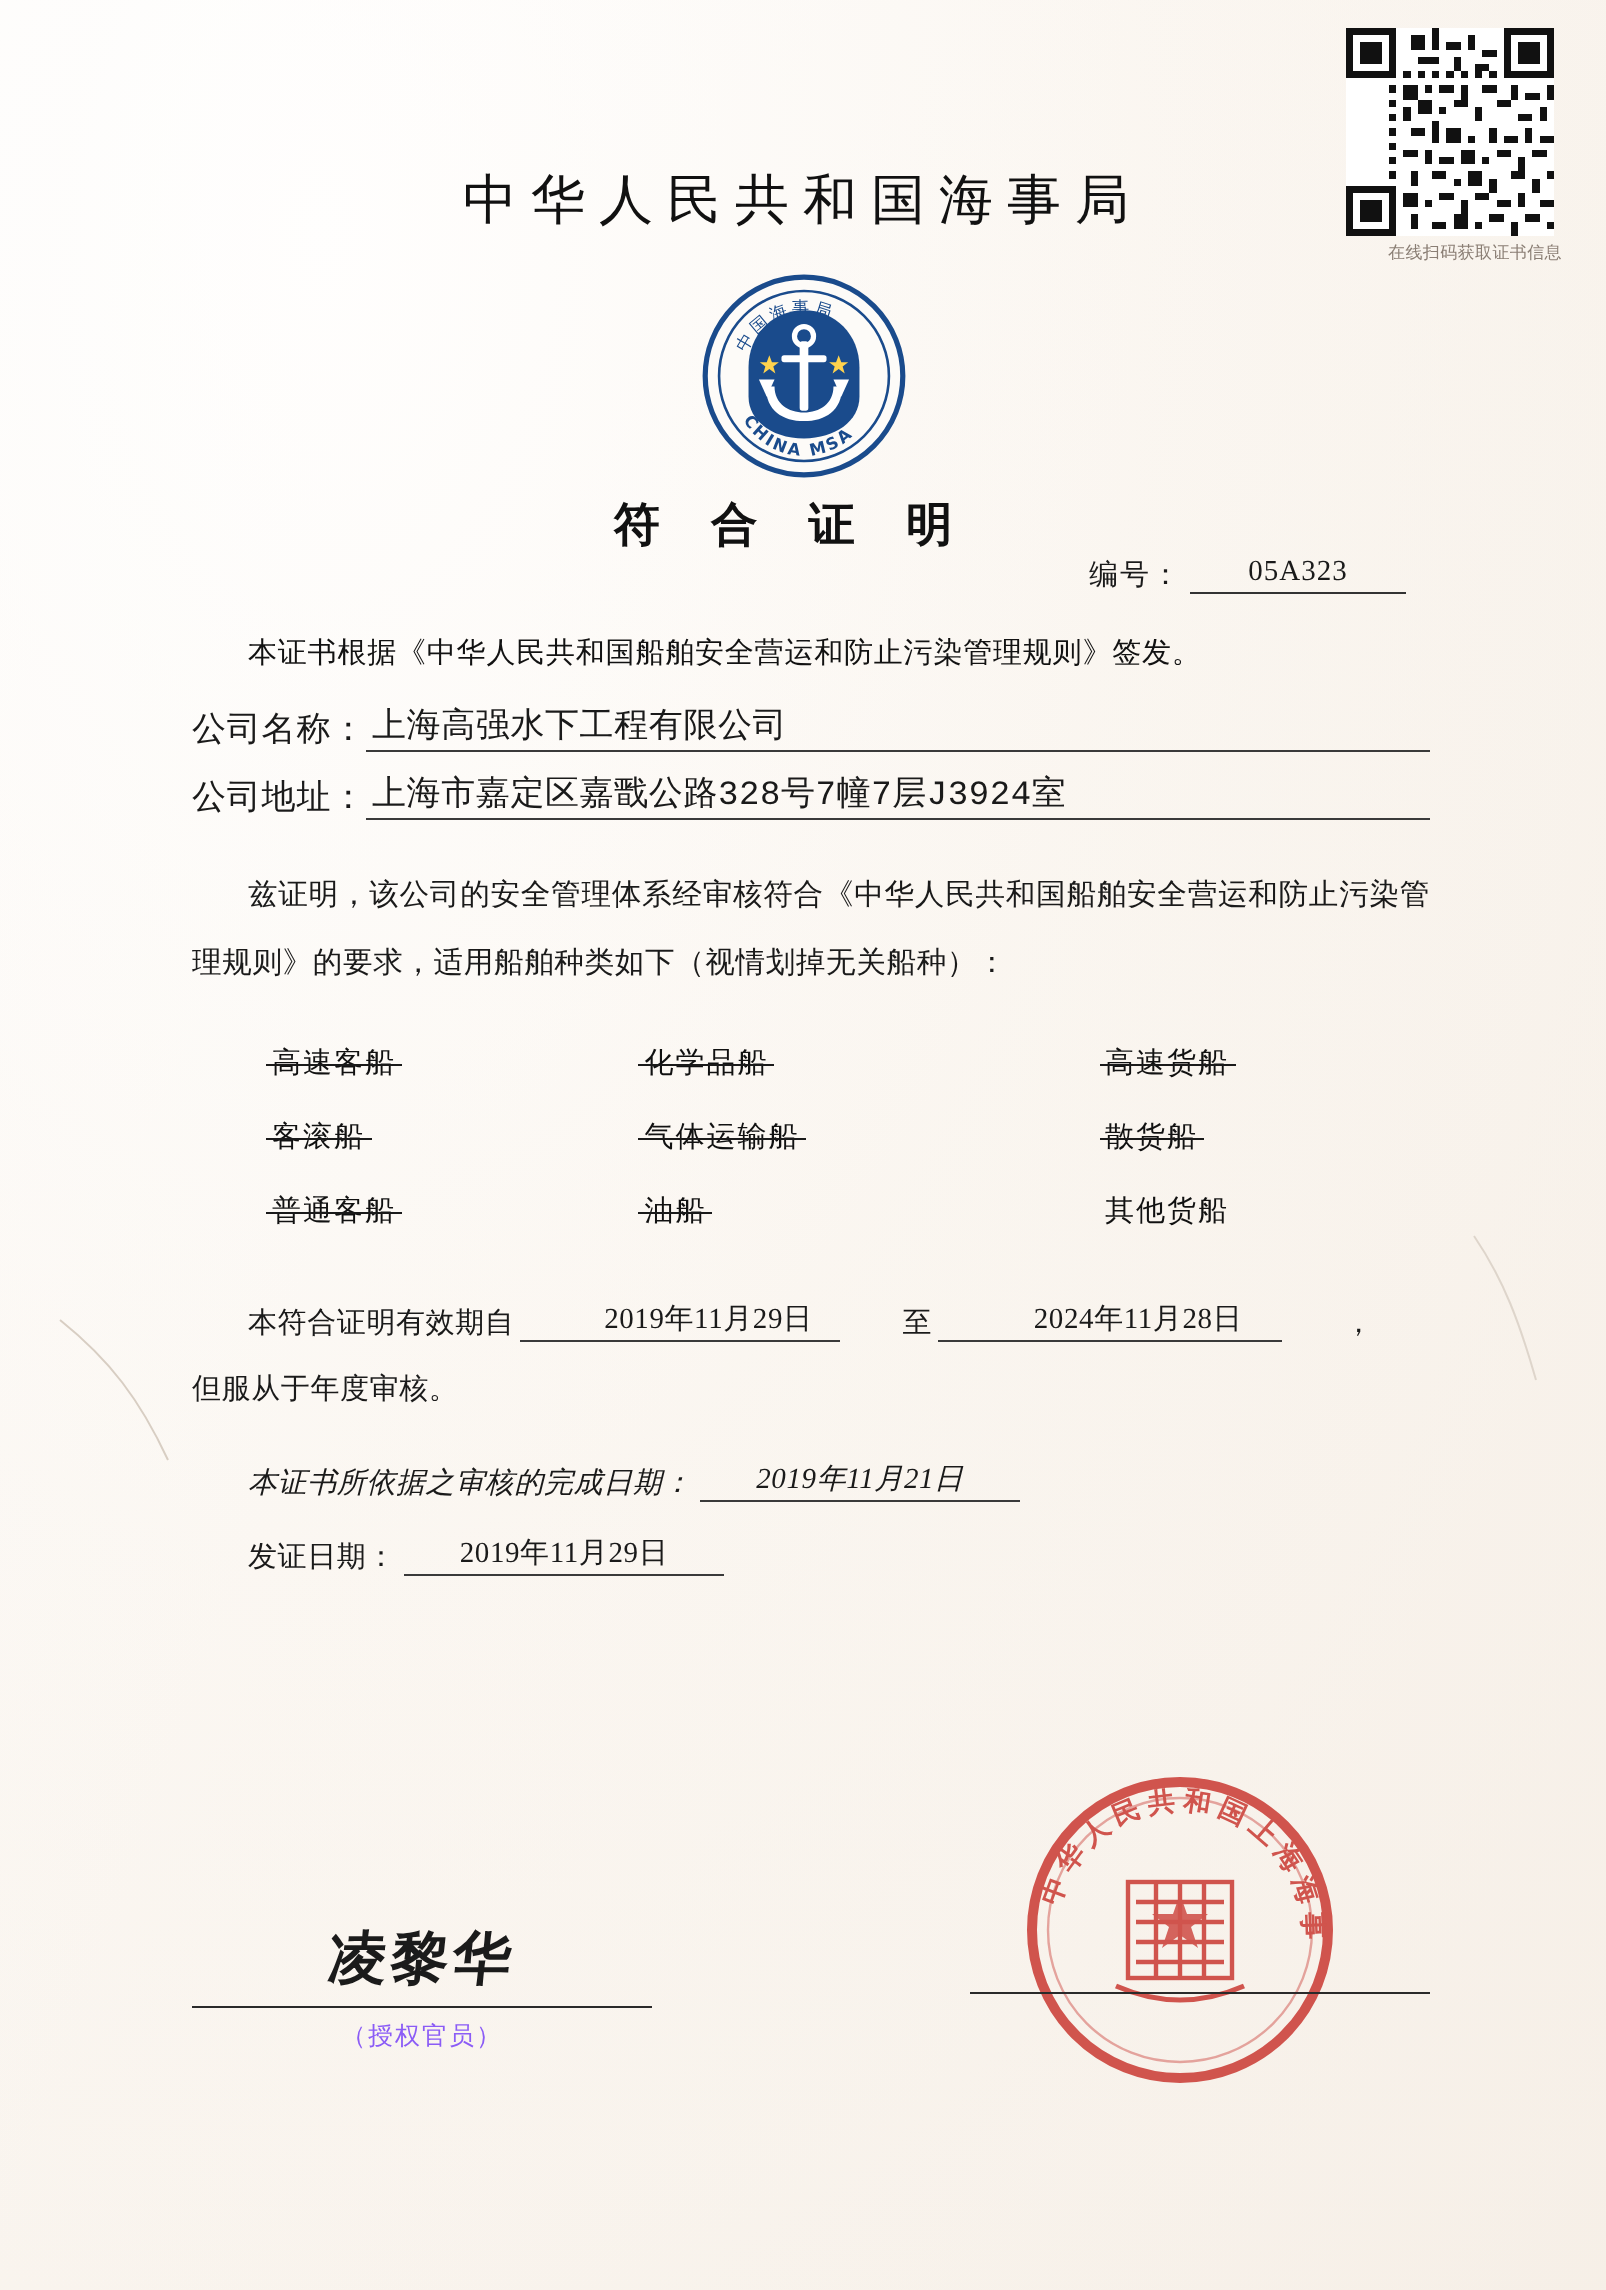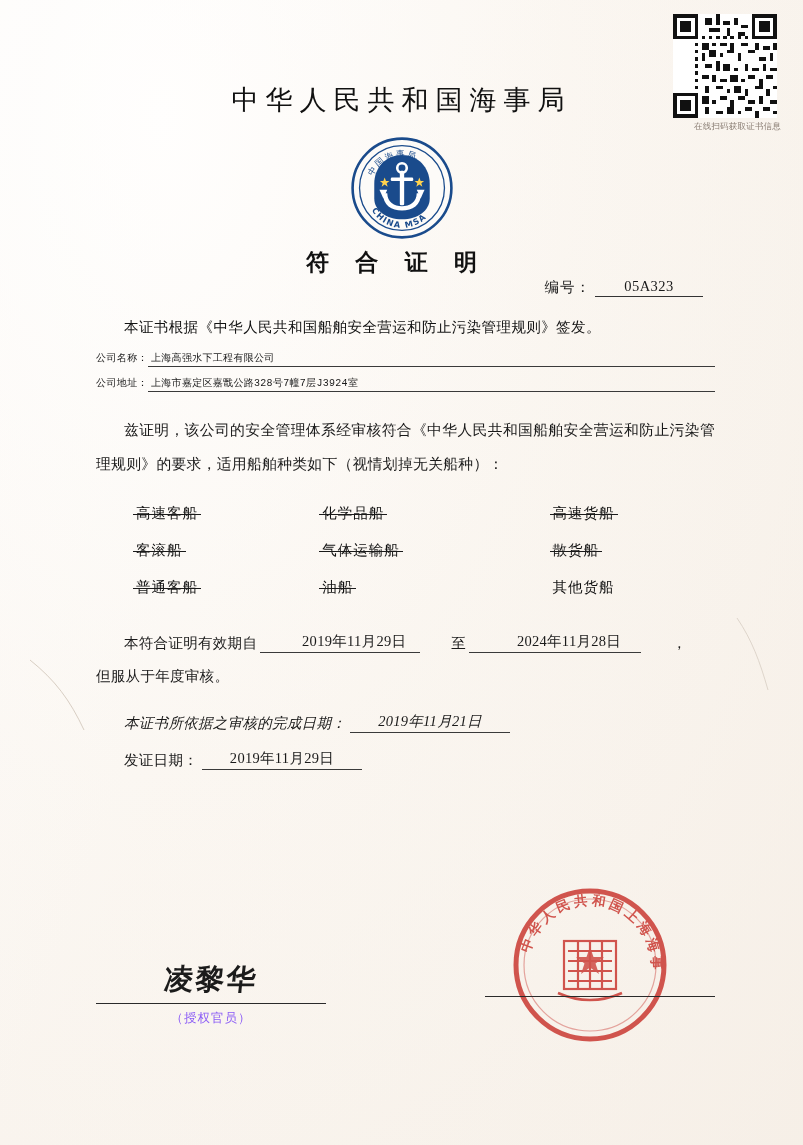--- a/index.html
+++ b/index.html
@@ -82,21 +82,21 @@
   .cert-title {
     position: absolute;
     top: 247px;
     left: 0;
     right: 10px;
     text-align: center;
     font-size: 23px;
     font-weight: bold;
     letter-spacing: 10px;
     color: #111;
-    font-family: Liberation Sans, sans-serif;
+    font-family: Liberation Serif, serif;
   }
 
   
   .cert-number {
     position: absolute;
     top: 278px;
     right: 100px;
     display: flex;
     align-items: flex-end;
     font-size: 14.5px;
@@ -125,23 +125,23 @@
     font-size: 14.5px;
     line-height: 2.1;
     color: #121212;
     letter-spacing: 0.4px;
   }
   .indent {
     text-indent: 28px;
   }
   .field-row {
     display: flex;
-    align-items: flex-start;
+    align-items: flex-end;
     margin-top: 9px;
-    font-size: 10px;
+    font-size: 17px;
   }
   .field-label {
     white-space: nowrap;
     letter-spacing: 0.4px;
   }
   .field-value {
     flex: 1;
     border-bottom: 1px solid #3a3a3a;
     padding-left: 3px;
     padding-bottom: 1px;

